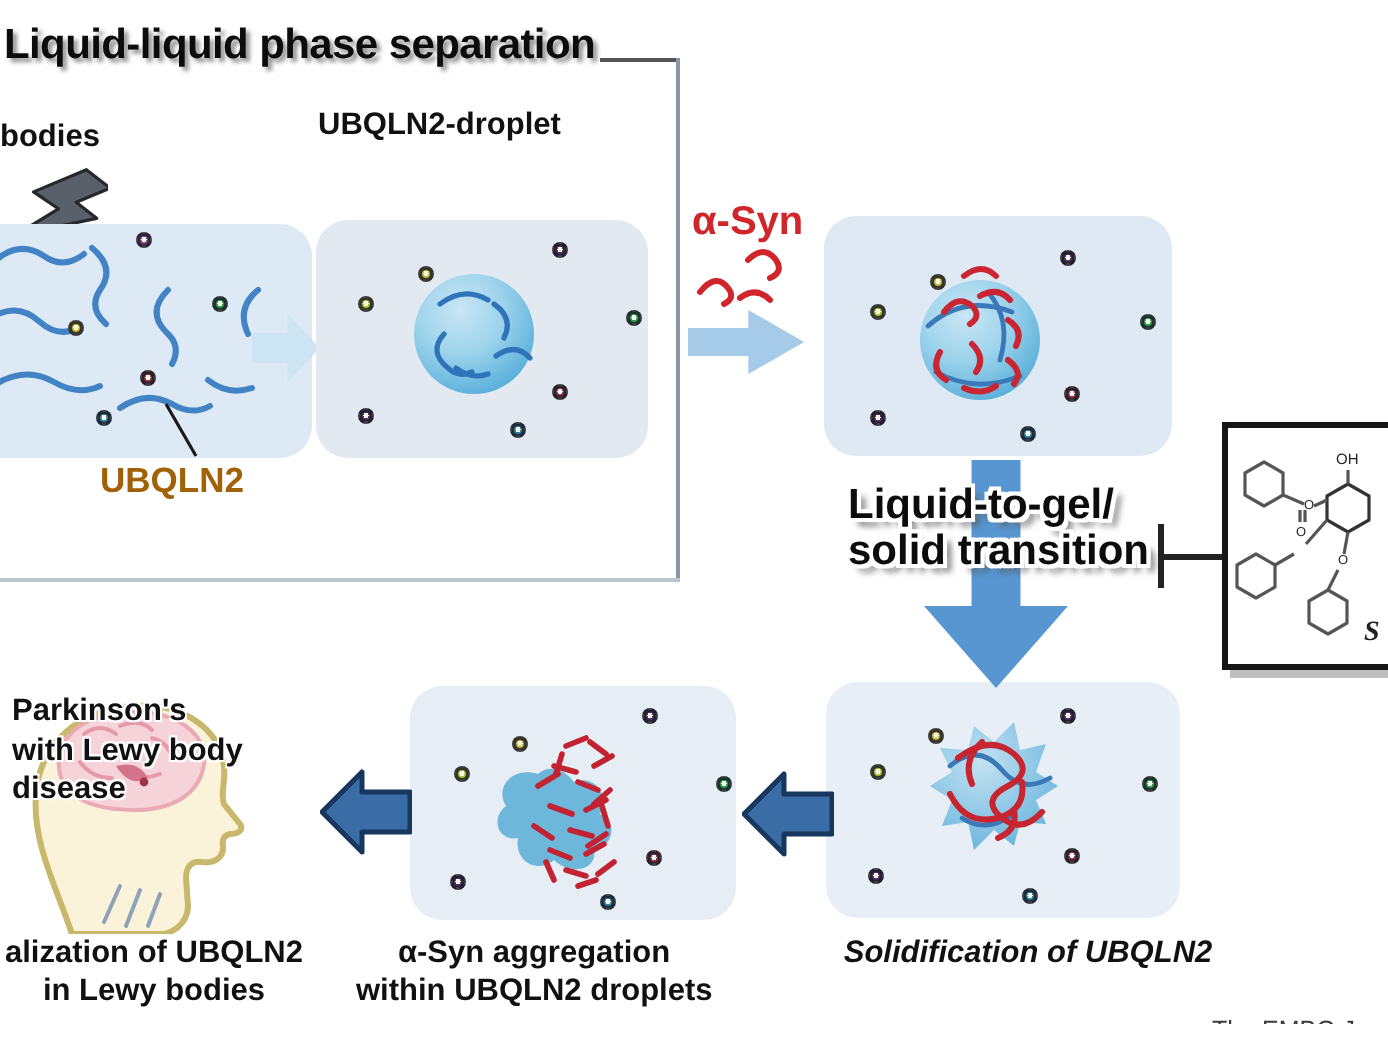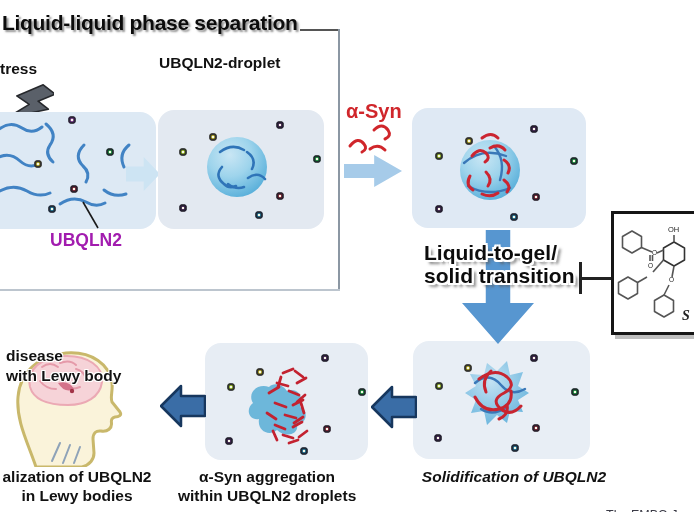--- a/index.html
+++ b/index.html
@@ -20,21 +20,21 @@
   .c-darkred{--c:#8e2f3e;} .c-teal{--c:#2a83a2;} .c-ygreen{--c:#a4c62f;} .c-dpurple{--c:#523060;}
   .arrow-right{position:absolute;clip-path:polygon(0 28%,52% 28%,52% 0,100% 50%,52% 100%,52% 72%,0 72%);}
   .a1{left:126px;top:157px;width:34px;height:34px;background:#cde4f3;}
   .a2{left:344px;top:155px;width:58px;height:32px;background:#a6cbe9;}
   .a-down{position:absolute;left:462px;top:230px;width:72px;height:114px;background:#5796d0;z-index:1;
           clip-path:polygon(33% 0,67% 0,67% 64%,100% 64%,50% 100%,0 64%,33% 64%);}
   .box-line{position:absolute;background:#8b97a3;}
   .title{left:2px;top:10px;font-size:21px;letter-spacing:-0.3px;color:#0c0c0c;
          text-shadow:2px 2px 2px rgba(110,110,110,.75);}
   .lbl16{font-size:15.5px;}
-  .ubq-lbl{left:50px;top:230px;font-size:17.5px;color:#a21caf;}
+  .ubq-lbl{left:50px;top:230px;font-size:17.5px;color:#a16207;}
   .asyn-lbl{left:346px;top:99px;font-size:20px;color:#d0262b;}
   .trans-lbl{left:424px;top:242px;font-size:21px;line-height:22.5px;z-index:2;color:#0c0c0c;
     text-shadow:-2px -2px 0 #fff,2px -2px 0 #fff,-2px 2px 0 #fff,2px 2px 0 #fff,
                 0 -2px 0 #fff,0 2px 0 #fff,-2px 0 0 #fff,2px 0 0 #fff,4px 4px 3px rgba(90,90,90,.8);}
   .disease-lbl{left:6px;top:346px;font-size:15.5px;line-height:19.5px;z-index:5;
     text-shadow:-1px -1px 0 #fff,1px -1px 0 #fff,-1px 1px 0 #fff,1px 1px 0 #fff,0 1px 0 #fff,0 -1px 0 #fff;}
   .cap{position:absolute;top:467px;font-weight:700;font-size:15.5px;line-height:19px;
        text-align:center;white-space:nowrap;}
   .chem-box{position:absolute;left:611px;top:211px;width:96px;height:118px;background:#fff;
             border:3px solid #161616;box-shadow:4px 4px 0 rgba(40,40,40,.3);z-index:3;}
@@ -45,21 +45,21 @@
 </head>
 <body>
 
 <div class="canvas">
 
   <div class="box-line" style="left:300px;top:29px;width:40px;height:2px;background:#555;"></div>
   <div class="box-line" style="left:338px;top:29px;width:2px;height:262px;"></div>
   <div class="box-line" style="left:0;top:289px;width:340px;height:2px;background:#bcc5ce;"></div>
 
   <div class="t title">Liquid-liquid phase separation</div>
-  <div class="t lbl16" style="left:0;top:60px;">tress</div>
+  <div class="t lbl16" style="left:0;top:60px;">bodies</div>
   <div class="t lbl16" style="left:159px;top:54px;">
     <div>UBQLN2-droplet</div>
   </div>
   <div class="t lbl16" style="left:403px;top:46px;line-height:21.5px;">
   </div>
 
   <svg style="position:absolute;left:6px;top:80px;" width="48" height="50" viewBox="0 0 48 50">
     <g transform="rotate(38 24 25)">
       <polygon points="22,1 37,1 28,17 41,17 14,49 23,25 8,26" fill="#5a6069" stroke="#26282c" stroke-width="1.6" stroke-linejoin="round"></polygon>
     </g>
@@ -266,22 +266,23 @@
     </g>
     <path fill="#d4728a" d="M56,58 q11,-3 16,6 q-9,5 -16,-6 z"></path>
     <circle cx="70" cy="66" r="2.2" fill="#a23347"></circle>
     <g stroke="#8fa3b8" stroke-width="2" stroke-linecap="round">
       <line x1="58" y1="118" x2="50" y2="136"></line>
         <line x1="68" y1="120" x2="61" y2="138"></line>
       <line x1="78" y1="122" x2="72" y2="138"></line>
     </g>
   </svg>
   <div class="t disease-lbl">
+    <div>Parkinson's</div>
+    <div>with Lewy body</div>
     <div>disease</div>
-    <div>with Lewy body</div>
   </div>
 
   <div class="cap" style="left:-8px;width:170px;">
     <div>alization of UBQLN2</div>
     <div>in Lewy bodies</div>
   </div>
   <div class="cap" style="left:178px;width:178px;">
     <div>α-Syn aggregation</div>
     <div>within UBQLN2 droplets</div>
   </div>

